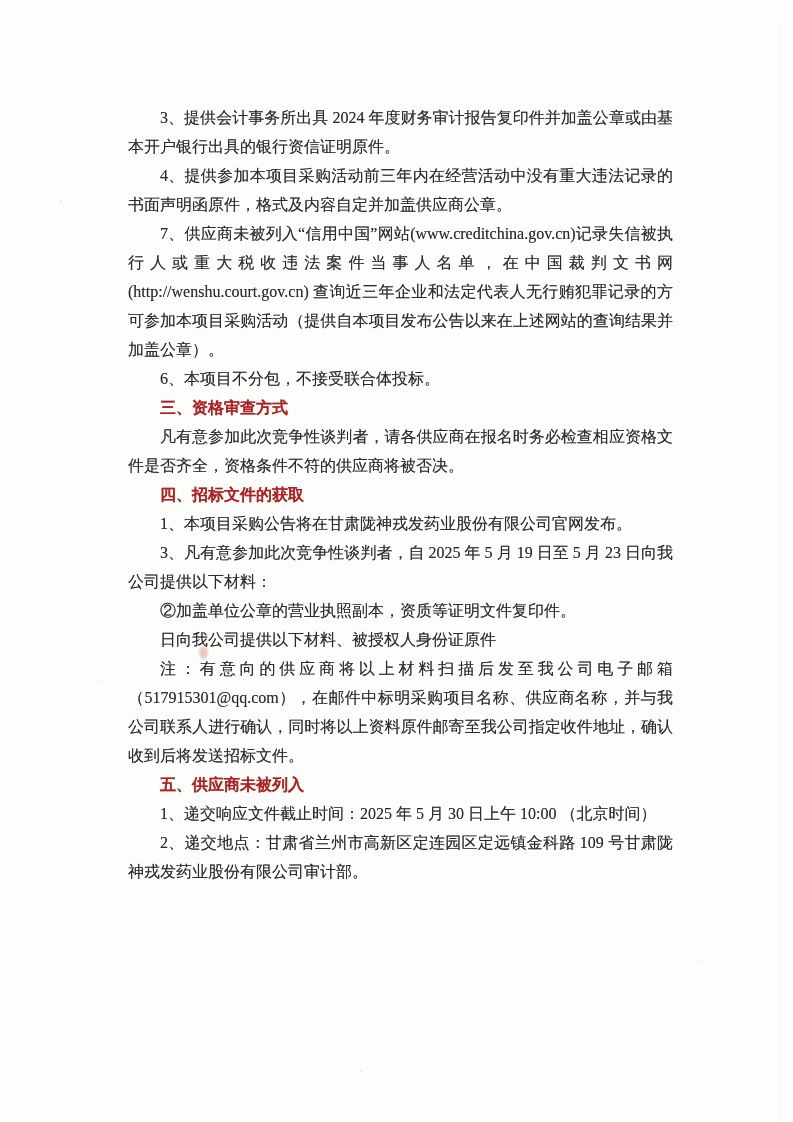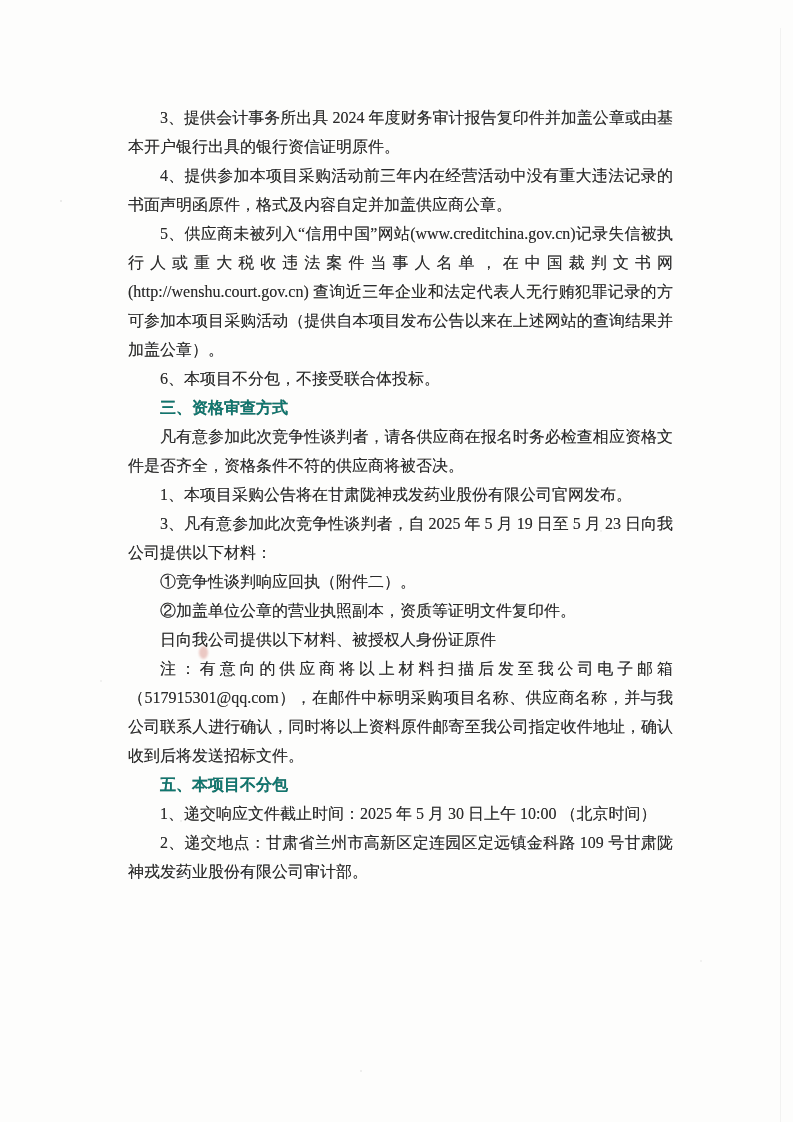--- a/index.html
+++ b/index.html
@@ -30,21 +30,21 @@
     text-align: justify;
     text-shadow: 0 0 0.5px rgba(40,40,40,0.5);
   }
   .text-block p {
     margin: 0;
     padding: 0;
     text-indent: 2em;
   }
   .text-block p.heading {
     font-weight: 700;
-    color: #0f766e;
+    color: #b91c1c;
   }
   
   .scan-edge {
     position: absolute;
     top: 28px;
     bottom: 0;
     left: 780px;
     width: 1px;
     background: rgba(0,0,0,0.045);
   }
@@ -78,31 +78,31 @@
   }
 </style>
 </head>
 <body>
 
 <div class="page">
 
   <div class="text-block">
     <p>3、提供会计事务所出具 2024 年度财务审计报告复印件并加盖公章或由基本开户银行出具的银行资信证明原件。</p>
     <p>4、提供参加本项目采购活动前三年内在经营活动中没有重大违法记录的书面声明函原件，格式及内容自定并加盖供应商公章。</p>
-    <p>5、供应商未被列入“信用中国”网站(www.creditchina.gov.cn)记录失信被执行人或重大税收违法案件当事人名单，在中国裁判文书网(http://wenshu.court.gov.cn) 查询近三年企业和法定代表人无行贿犯罪记录的方可参加本项目采购活动（提供自本项目发布公告以来在上述网站的查询结果并加盖公章）。</p>
+    <p>7、供应商未被列入“信用中国”网站(www.creditchina.gov.cn)记录失信被执行人或重大税收违法案件当事人名单，在中国裁判文书网(http://wenshu.court.gov.cn) 查询近三年企业和法定代表人无行贿犯罪记录的方可参加本项目采购活动（提供自本项目发布公告以来在上述网站的查询结果并加盖公章）。</p>
     <p>6、本项目不分包，不接受联合体投标。</p>
     <p class="heading">三、资格审查方式</p>
     <p>凡有意参加此次竞争性谈判者，请各供应商在报名时务必检查相应资格文件是否齐全，资格条件不符的供应商将被否决。</p>
+    <p class="heading">四、招标文件的获取</p>
     <p>1、本项目采购公告将在甘肃陇神戎发药业股份有限公司官网发布。</p>
     <p>3、凡有意参加此次竞争性谈判者，自 2025 年 5 月 19 日至 5 月 23 日向我公司提供以下材料：</p>
-    <p>①竞争性谈判响应回执（附件二）。</p>
     <p>②加盖单位公章的营业执照副本，资质等证明文件复印件。</p>
     <p>日向我公司提供以下材料、被授权人身份证原件</p>
     <p>注：有意向的供应商将以上材料扫描后发至我公司电子邮箱（517915301@qq.com），在邮件中标明采购项目名称、供应商名称，并与我公司联系人进行确认，同时将以上资料原件邮寄至我公司指定收件地址，确认收到后将发送招标文件。</p>
-    <p class="heading">五、本项目不分包</p>
+    <p class="heading">五、供应商未被列入</p>
     <p>1、递交响应文件截止时间：2025 年 5 月 30 日上午 10:00 （北京时间）</p>
     <p>2、递交地点：甘肃省兰州市高新区定连园区定远镇金科路 109 号甘肃陇神戎发药业股份有限公司审计部。</p>
   </div>
 
   <div class="scan-edge"></div>
   <div class="artifact"></div>
   <div class="noise"></div>
 
 </div>
 

